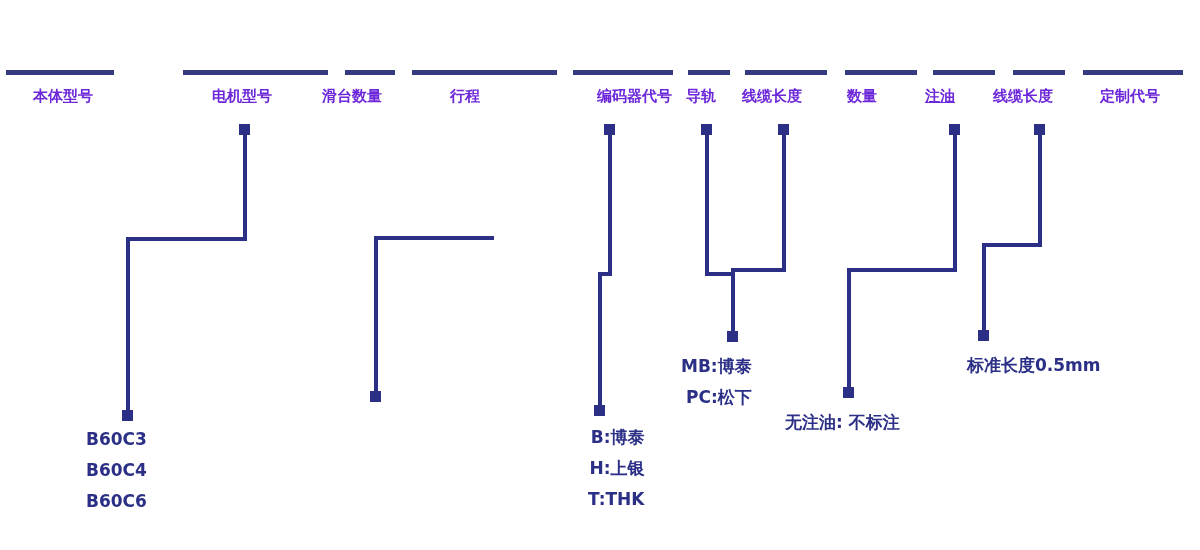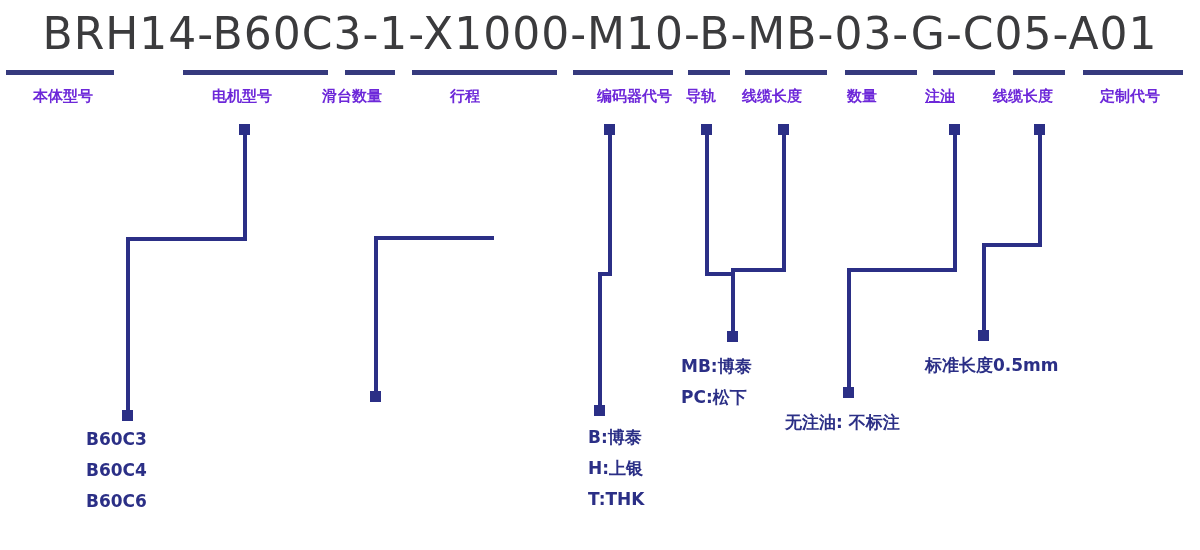--- a/index.html
+++ b/index.html
@@ -51,20 +51,21 @@
   }
   
   .opt-block {
     position: absolute;
     font-size: 17px;
     font-weight: bold;
     color: #2b2f86;
     white-space: nowrap;
     line-height: 31px;
     font-family: "DejaVu Sans", "Liberation Sans", sans-serif;
+    text-align: right;
   }
   .opt-block div { white-space: pre; }
   
   .vline {
     position: absolute;
     width: 4px;
     background: #2b2f86;
   }
   .hline {
     position: absolute;
@@ -76,21 +77,20 @@
     width: 11px;
     height: 11px;
     background: #2b2f86;
   }
 </style>
 </head>
 <body>
 
 <div id="diagram">
 
-  <div id="part-number">BRH14-B60C3-1-X1000-M10-B-MB-03-G-C05-A01</div>
 
   <div class="seg" style="left:6px;   width:108px;"></div>
   <div class="seg" style="left:183px; width:145px;"></div>
   <div class="seg" style="left:345px; width:50px;"></div>
   <div class="seg" style="left:412px; width:145px;"></div>
   <div class="seg" style="left:573px; width:100px;"></div>
   <div class="seg" style="left:688px; width:42px;"></div>
   <div class="seg" style="left:745px; width:82px;"></div>
   <div class="seg" style="left:845px; width:72px;"></div>
   <div class="seg" style="left:933px; width:62px;"></div>
@@ -162,17 +162,17 @@
 
   <div class="opt-block" style="left:681px; top:351px;">
     <div>MB:博泰</div>
     <div>PC:松下</div>
   </div>
 
   <div class="opt-block" style="left:785px; top:407px;">
     <div>无注油: 不标注</div>
   </div>
 
-  <div class="opt-block" style="left:925px; top:350px;">
+  <div class="opt-block" style="left:967px; top:350px;">
     <div>标准长度0.5mm</div>
   </div>
 
 </div>
 
 </body></html>

